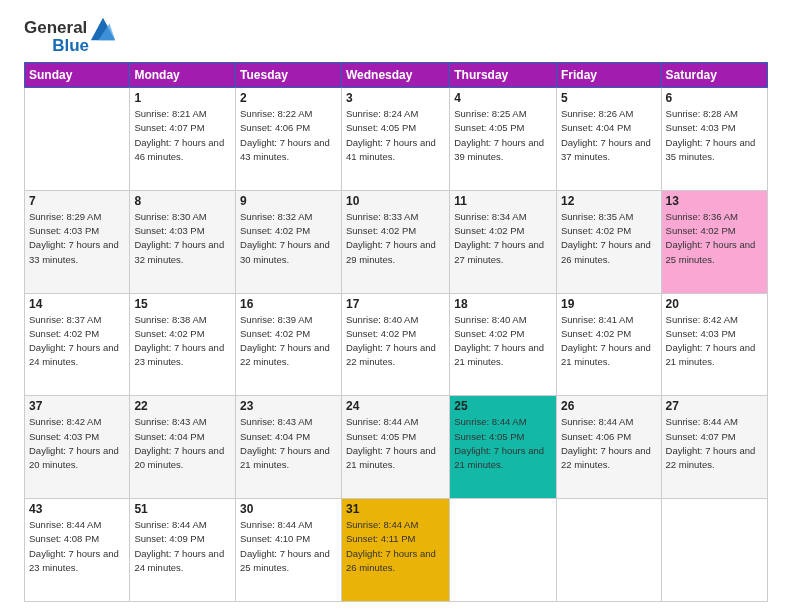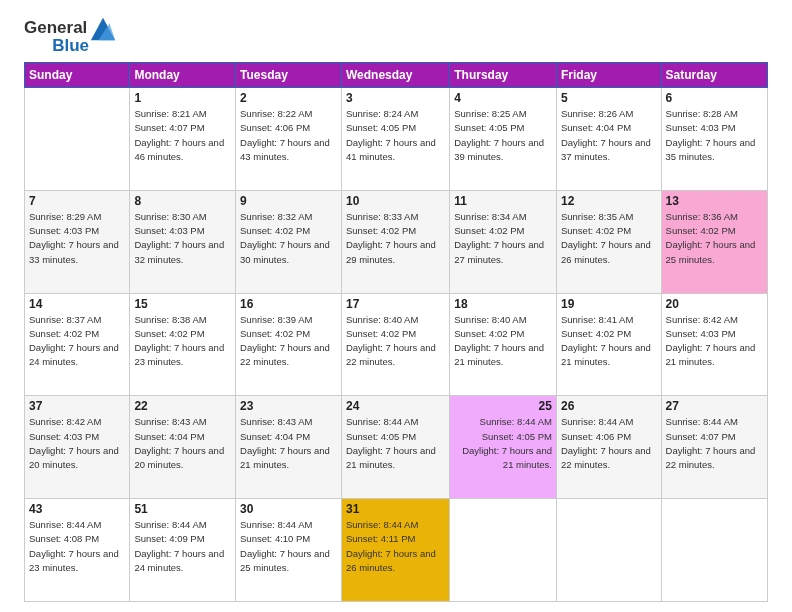--- a/index.html
+++ b/index.html
@@ -221,21 +221,21 @@
             <div class="day-info">Sunrise: 8:43 AM<br>Sunset: 4:04 PM<br>Daylight: 7 hours and 20 minutes.</div>
           </td>
           <td style="background: rgb(245, 245, 245);">
             <span class="day-num">23</span>
             <div class="day-info">Sunrise: 8:43 AM<br>Sunset: 4:04 PM<br>Daylight: 7 hours and 21 minutes.</div>
           </td>
           <td style="background: rgb(245, 245, 245);">
             <span class="day-num">24</span>
             <div class="day-info">Sunrise: 8:44 AM<br>Sunset: 4:05 PM<br>Daylight: 7 hours and 21 minutes.</div>
           </td>
-          <td style="background: #f0abfc; text-align: right;">
+          <td style="background: #14b8a6;">
             <span class="day-num">25</span>
             <div class="day-info">Sunrise: 8:44 AM<br>Sunset: 4:05 PM<br>Daylight: 7 hours and 21 minutes.</div>
           </td>
           <td style="background: rgb(245, 245, 245);">
             <span class="day-num">26</span>
             <div class="day-info">Sunrise: 8:44 AM<br>Sunset: 4:06 PM<br>Daylight: 7 hours and 22 minutes.</div>
           </td>
           <td style="background: rgb(245, 245, 245);">
             <span class="day-num">27</span>
             <div class="day-info">Sunrise: 8:44 AM<br>Sunset: 4:07 PM<br>Daylight: 7 hours and 22 minutes.</div>

